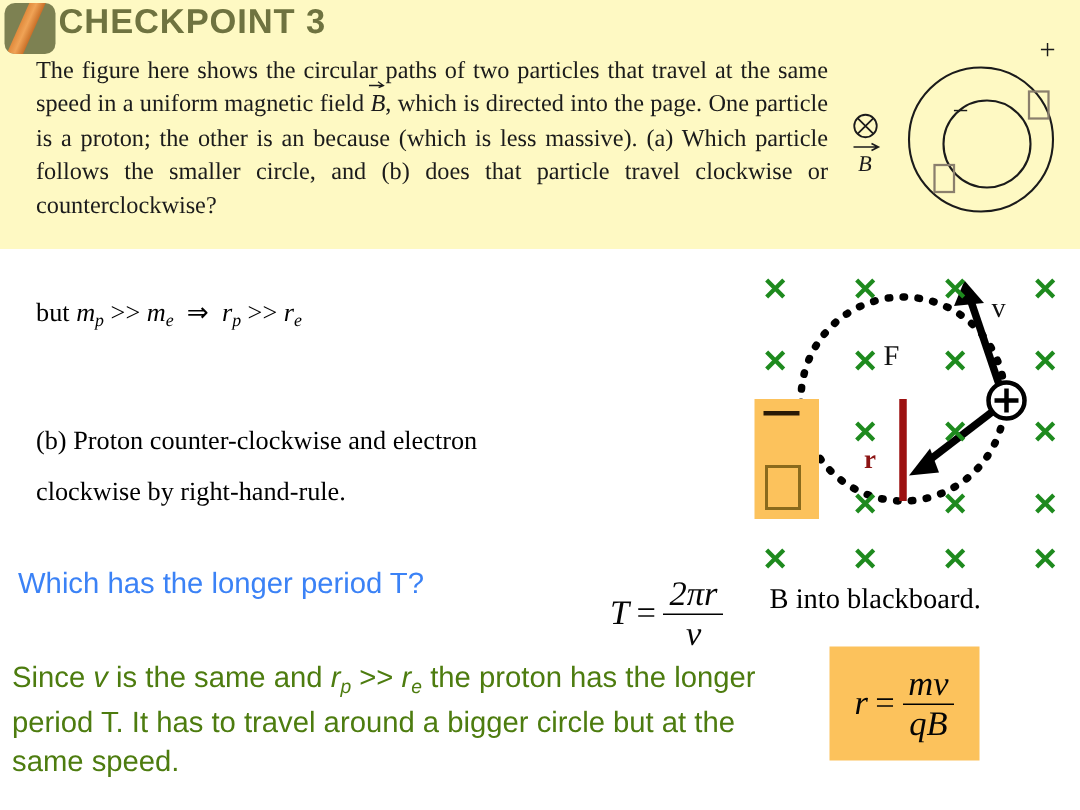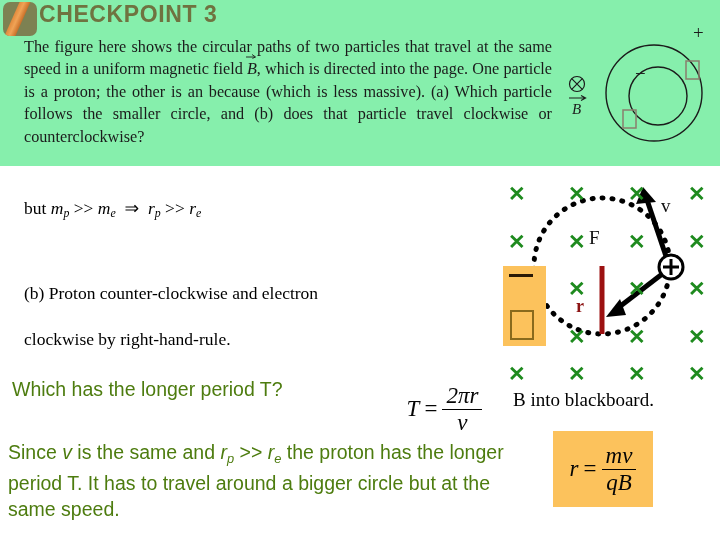--- a/index.html
+++ b/index.html
@@ -6,21 +6,21 @@
   body{
     width:720px;height:540px;overflow:hidden;background:#ffffff;
     font-family:"Liberation Serif",serif;
     position:relative;
   }
   .stage{position:absolute;left:0;top:0;width:720px;height:540px;}
 
   
   .header-band{
     position:absolute;left:0;top:0;width:720px;height:166px;
-    background:#86efac;
+    background:#fef9c3;
   }
   .cp-icon{
     position:absolute;left:3px;top:2px;width:34px;height:34px;
     border-radius:7px;background:#7d8152;overflow:hidden;
   }
   .cp-icon .pencil{
     position:absolute;left:9px;top:-4px;width:10px;height:44px;
     background:linear-gradient(90deg,#e08a3c 0%,#f0a356 45%,#c96f28 100%);
     transform:rotate(24deg);
   }
@@ -91,21 +91,21 @@
   }
   .orangebox .glyphbox{
     position:absolute;left:7px;top:44px;width:20px;height:26px;
     border:2px solid #8a6a1c;
   }
 
   
   .q-line{
     position:absolute;left:12px;top:378px;
     font-family:"Liberation Sans",sans-serif;
-    font-size:19.5px;color:#4d7c0f;white-space:nowrap;
+    font-size:19.5px;color:#3b82f6;white-space:nowrap;
   }
   .body-text{
     position:absolute;left:8px;top:440px;width:500px;
     font-family:"Liberation Sans",sans-serif;
     font-size:19.5px;line-height:25.5px;color:#4d7c0f;
   }
   .body-text i{font-style:italic;}
   .body-text sub{font-size:.66em;vertical-align:-0.3em;font-style:italic;}
 
   .formula-T{position:absolute;left:382px;top:378px;width:125px;height:62px;}
@@ -159,21 +159,21 @@
   </div>
 
   <div class="ans ans-a">
     <div style="margin-top:6px">
       <span>but </span><i>m</i><sub>p</sub><span> &gt;&gt; </span><i>m</i><sub>e</sub>&nbsp;&nbsp;<span>⇒</span>&nbsp;&nbsp;<i>r</i><sub>p</sub><span> &gt;&gt; </span><i>r</i><sub>e</sub>
     </div>
   </div>
 
   <div class="ans ans-b">
     <div>(b) Proton counter-clockwise and electron</div>
-    <div style="margin-top:23px">clockwise by right-hand-rule.</div>
+    <div style="margin-top:11px">clockwise by right-hand-rule.</div>
   </div>
 
   <svg class="field" viewBox="0 0 230 215">
 
     <circle cx="112" cy="96" r="68" fill="none" stroke="#000000" stroke-width="5" stroke-linecap="round" stroke-dasharray="1 9"></circle>
 
     <line x1="112" y1="96" x2="112" y2="164" stroke="#9c1111" stroke-width="5"></line>
 
     <g>
       <line x1="180" y1="98" x2="155" y2="24" stroke="#000" stroke-width="5"></line>

